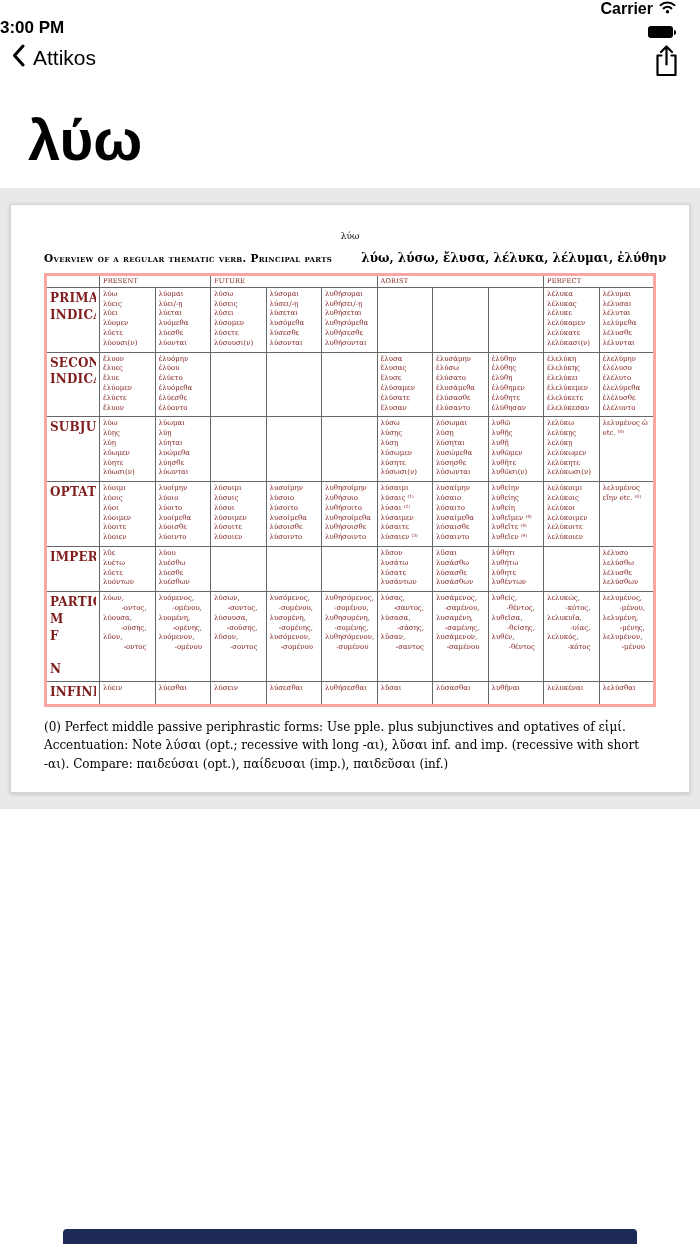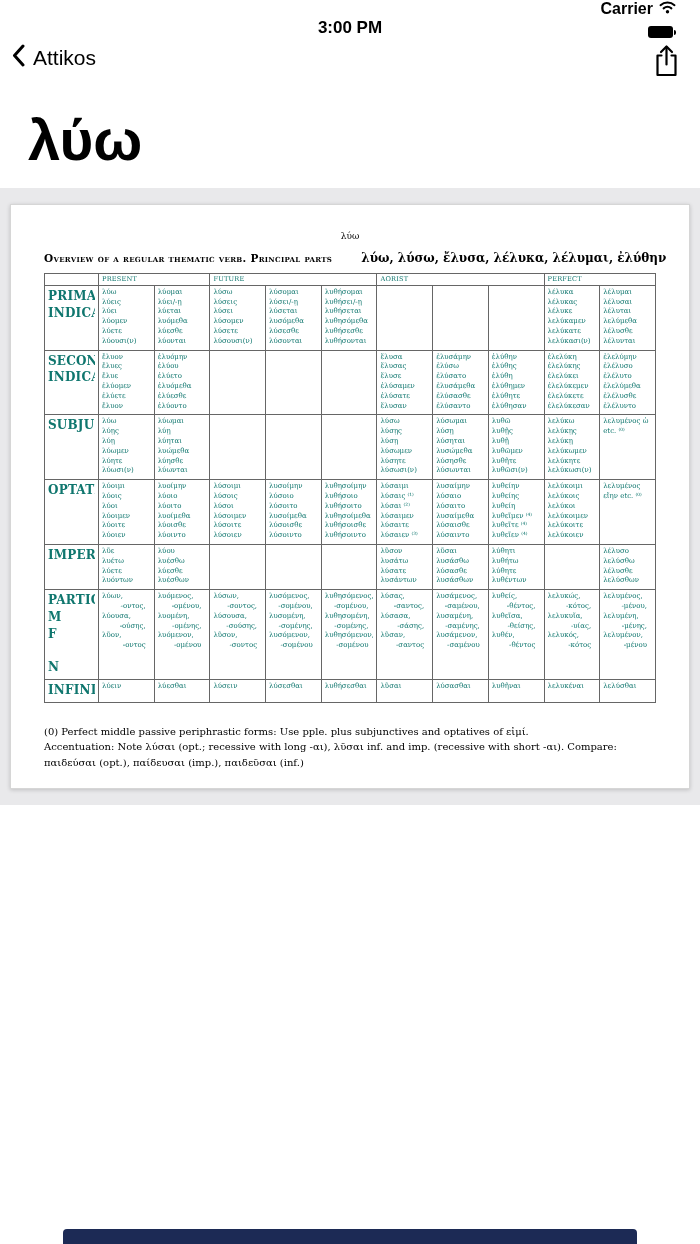--- a/index.html
+++ b/index.html
@@ -4,47 +4,47 @@
 <style>
   * { margin:0; padding:0; box-sizing:border-box; }
   html,body { width:700px; }
   body {
     height:1244px; background:#fff; color:#000; position:relative; overflow:hidden;
     font-family:"Liberation Sans","DejaVu Sans",sans-serif;
   }
   
   .status-bar { height:44px; position:relative; display:flex; align-items:flex-end; justify-content:space-between; padding:0 24px 6px 22px;flex-direction:column; }
   .sb-left { display:flex; align-items:center; gap:6px; font-size:16px; font-weight:600; }
-  .sb-time { position:absolute; left:0; right:0; bottom:6px; text-align:center; font-size:17px; font-weight:700;margin-top:36px; }
+  .sb-time { position:absolute; left:0; right:0; bottom:6px; text-align:left; font-size:17px; font-weight:700;margin-top:36px; }
   .sb-right { display:flex; align-items:center; }
   .battery { display:flex; align-items:center; }
   .batt-body { width:25px; height:12px; background:#000; border-radius:3px; }
   .batt-cap  { width:2px; height:5px; background:#000; border-radius:0 2px 2px 0; margin-left:1px; }
   
   .nav-bar { height:58px; display:flex; align-items:flex-start; justify-content:space-between; padding:0 20px 0 12px; }
   .back-btn { display:flex; align-items:center; gap:8px; background:none; border:none; font-size:21px; color:#000; font-family:inherit; cursor:pointer; }
   .share-btn { background:none; border:none; padding:0; cursor:pointer; }
   
   .page-title { font-size:58px; font-weight:700; line-height:1.1; margin:6px 0 16px 28px; }
   
   .doc-area { padding:16px 10px; }
   .page-card { background:#fff; border:1px solid #d6d6d6; box-shadow:0 1px 4px rgba(0,0,0,.18); padding:26px 33px 18px; }
   .serif { font-family:"DejaVu Serif","Liberation Serif",serif; }
   .tbl-title { text-align:center; font-size:9px; margin-bottom:6px; }
   .tbl-caption { text-align:center; white-space:nowrap; margin-bottom:7px; }
   .cap-sc { font-variant:small-caps; font-weight:700; font-size:10.5px; letter-spacing:.3px; }
   .cap-gk { font-weight:700; font-size:12px;margin-left:24px; }
-  table.paradigm { width:100%; border-collapse:collapse; table-layout:fixed; border:1px solid #fca5a5; color:#0f766e; }
+  table.paradigm { width:100%; border-collapse:collapse; table-layout:fixed; border:3px solid #fca5a5; color:#7f1d1d; }
   .paradigm th, .paradigm td { border:0.5px solid #666; }
   .paradigm thead th { font-size:6.6px; font-weight:400; text-align:left; padding:1.5px 3px; letter-spacing:.2px; }
   .paradigm td { vertical-align:top; padding:2px 3px 3px; font-size:7px; line-height:1.4; }
   .paradigm td.lbl { font-size:12px; letter-spacing:.2px;font-weight:bold; }
   .ln { min-height:9.8px; white-space:nowrap; overflow:hidden; }
   .ln.rt { text-align:right; padding-right:5px; }
-  .footnotes { font-size:10px; line-height:1.55; margin-top:21px; }
+  .footnotes { font-size:12px; line-height:1.55; margin-top:11px; }
   
   .next-page { position:absolute; bottom:0; left:63px; width:574px; height:15px; border-radius:4px 4px 0 0; }
 </style>
 </head>
 <body>
 
 <div class="status-bar">
   <div class="sb-left">
     <span>Carrier</span>
     <span>

